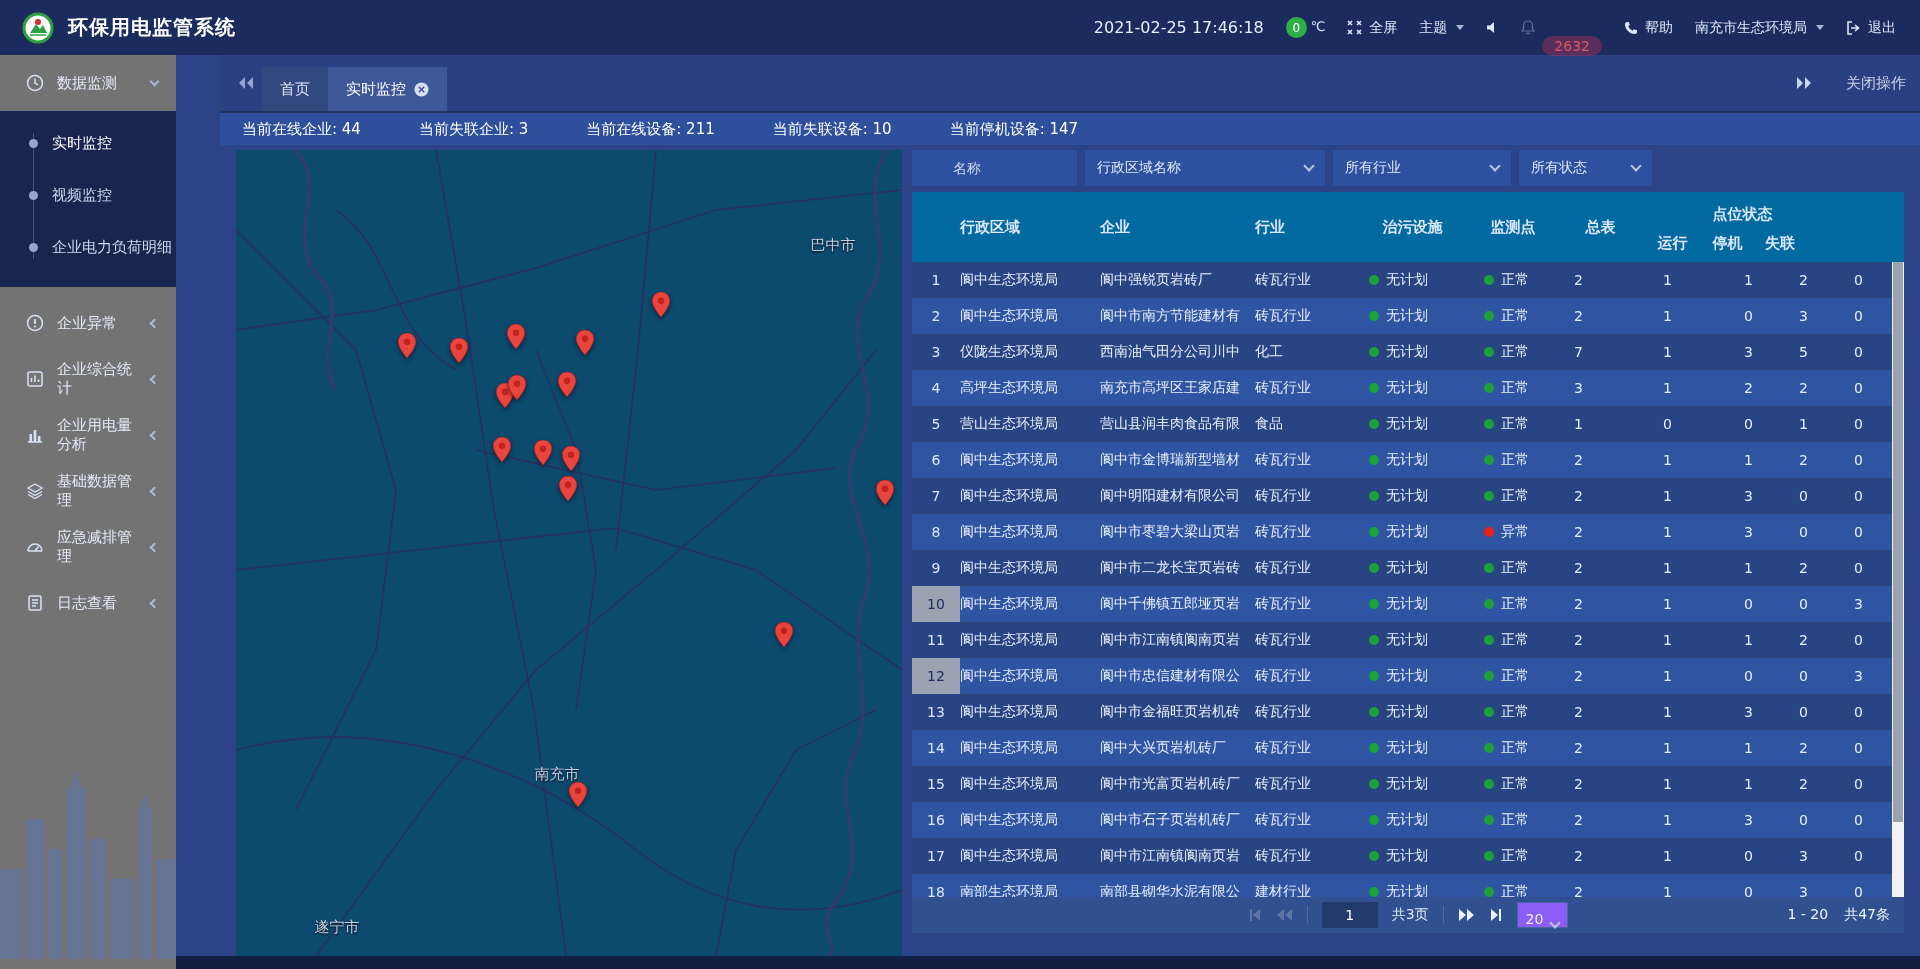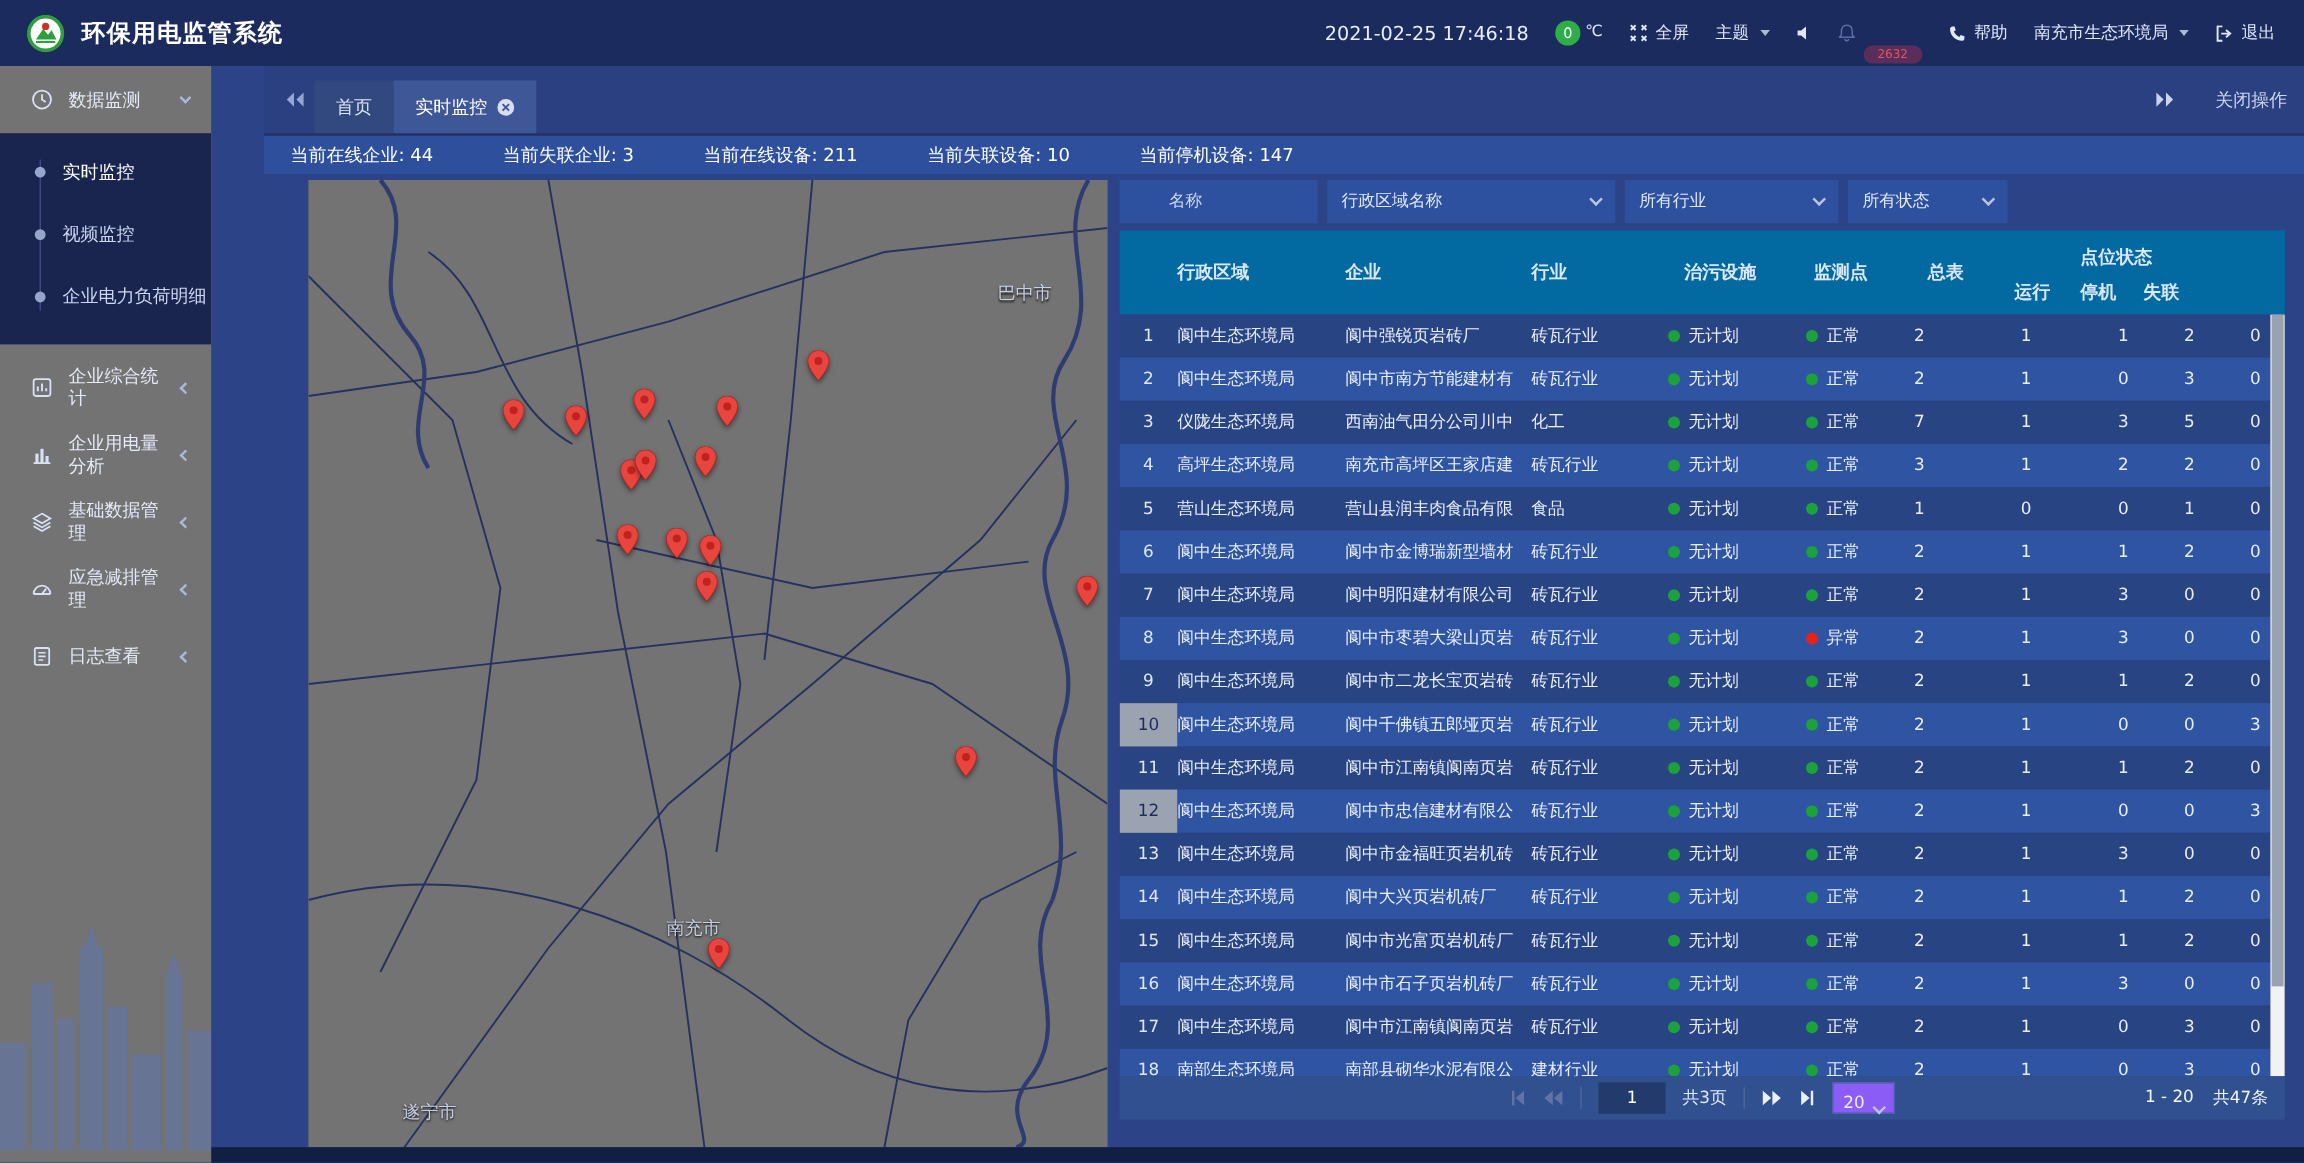--- a/index.html
+++ b/index.html
@@ -21,21 +21,21 @@
   .clock { font-size:16px; color:#e8eefc; }
   .temp-wrap { display:flex; align-items:flex-start; gap:4px; }
   .temp-badge { width:21px; height:21px; border-radius:50%; background:#2fae47; color:#fff;
     font-size:12px; display:flex; align-items:center; justify-content:center; }
   .temp-unit { font-size:13px; margin-top:2px; }
   .hbtn { display:flex; align-items:center; gap:7px; cursor:pointer; white-space:nowrap; }
   .hbtn svg { display:block; }
   .caret-down { width:0; height:0; border-left:4px solid transparent; border-right:4px solid transparent;
     border-top:5px solid #aeb9da; display:inline-block; margin-left:2px; }
   .notif-badge { background:rgba(168,48,88,.45); color:#d95a62; border-radius:11px;
-    padding:2px 12px; font-size:10px;margin-top:36px; }
+    padding:2px 12px; font-size:14px;margin-top:36px; }
   
   .sidebar {
     position:absolute; left:0; top:55px; width:176px; bottom:0;
     background:#737373; z-index:20; overflow:hidden;
   }
   .menu-parent { height:56px; display:flex; align-items:center; padding:0 18px 0 26px;
     gap:13px; font-size:15px; color:#e4eaf8; cursor:pointer; }
   .menu-parent .mp-label { flex:1; }
   .chev { width:7px; height:7px; border-left:2px solid #aab8dd; border-bottom:2px solid #aab8dd; display:inline-block; }
   .chev.down { transform:rotate(-45deg); margin-top:-3px; }
@@ -57,21 +57,21 @@
     color:#dde5f7; background:#32497f; cursor:pointer; }
   .tab.active { background:#3e5796; color:#ffffff; }
   .tab-close { width:15px; height:15px; }
   .tabbar-right { margin-left:auto; align-self:center; display:flex; align-items:center; gap:26px; }
   .close-ops { color:#c9d4ee; font-size:15px; cursor:pointer; }
   .statsbar { height:32px; background:#2e4f9b; display:flex; align-items:center; gap:58px;
     padding-left:22px; font-size:15px; color:#ffffff; }
   .stat-item { white-space:nowrap; }
   .main { display:flex; padding:5px 16px 0 16px; gap:10px; height:calc(100% - 90px); }
   
-  .map-panel { width:666px; height:806px; background:#737373; position:relative; overflow:hidden; flex:none;margin-left:21px; }
+  .map-panel { width:666px; height:806px; background:#0c4a6e; position:relative; overflow:hidden; flex:none; }
   .map-roads { position:absolute; left:0; top:0; }
   .city-label { position:absolute; color:#c7d1e6; font-size:15px; text-shadow:0 1px 2px #000; transform:translate(-50%,-50%); }
   .pin { position:absolute; width:18px; height:25px; transform:translate(-50%,-100%);
     filter:drop-shadow(0 2px 2px rgba(0,0,0,.5)); cursor:pointer; }
   
   .right-panel { flex:1; display:flex; flex-direction:column; min-width:0; }
   .filters { display:flex; gap:8px; height:36px; margin-bottom:6px; }
   .filter-input, .filter-select { background:#2d509f; border:none; color:#dfe8fa; font-size:14px;
     height:36px; padding:0 12px; font-family:inherit; }
   .filter-input { width:165px;padding-left:41px; }
@@ -203,20 +203,29 @@
       <span>视频监控</span>
     </div>
     <div class="submenu-item">
       <span class="dot"></span>
       <span>企业电力负荷明细</span>
     </div>
   </div>
   <div class="menu-rest">
     <div class="menu-parent">
       <svg width="18" height="18" viewBox="0 0 18 18">
+        <circle cx="9" cy="9" r="7.5" fill="none" stroke="#d9e2f5" stroke-width="1.5"></circle>
+        <path d="M9 5 V10" stroke="#d9e2f5" stroke-width="1.8"></path>
+          <circle cx="9" cy="12.6" r="1" fill="#d9e2f5"></circle>
+      </svg>
+      <span class="mp-label">企业异常</span>
+      <span class="chev left"></span>
+    </div>
+    <div class="menu-parent">
+      <svg width="18" height="18" viewBox="0 0 18 18">
         <rect x="2" y="2" width="14" height="14" rx="2" fill="none" stroke="#d9e2f5" stroke-width="1.5"></rect>
         <path d="M5.5 12 V8 M9 12 V5.5 M12.5 12 V9.5" stroke="#d9e2f5" stroke-width="1.6"></path>
       </svg>
       <span class="mp-label">企业综合统计</span>
       <span class="chev left"></span>
     </div>
     <div class="menu-parent">
       <svg width="18" height="18" viewBox="0 0 18 18">
         <path d="M2 16 H16" stroke="#d9e2f5" stroke-width="1.5"></path>
         <rect x="3.5" y="8" width="2.6" height="8" fill="#d9e2f5"></rect>

